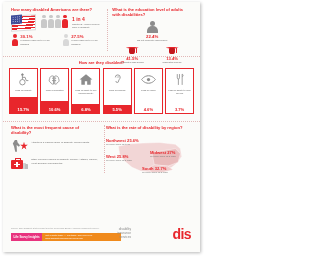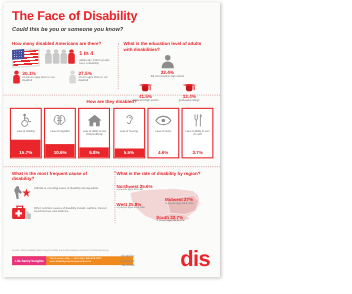--- a/index.html
+++ b/index.html
@@ -119,32 +119,28 @@
 
   
   .foot{position:absolute;left:0;right:0;bottom:0;height:27px;background:#fbfbf9;}
   .srcline{position:absolute;left:8px;top:2px;width:112px;font-size:2.1px;color:#9a9a9a;line-height:1.3;}
   .bar{position:absolute;left:8px;top:8px;width:110px;height:7.5px;background:#f08a1c;display:flex;align-items:center;}
   .badge{height:7.5px;background:#e8337e;display:flex;align-items:center;padding:0 2.5px;}
   .badge span{color:#ffffff;font-size:2.9px;font-weight:bold;white-space:nowrap;}
   .barTxt{padding-left:3px;color:#ffffff;font-size:2.3px;line-height:1.35;}
   .logo{position:absolute;right:9px;top:3px;display:flex;align-items:flex-end;}
   .logoWords{text-align:right;color:#8d8d8d;font-size:3.2px;line-height:1.22;padding-right:1.5px;padding-bottom:.5px;}
-  .logoBig{color:#e8262c;font-size:20px;font-weight:bold;letter-spacing:-0.6px;line-height:.82;padding-left:40px;}
+  .logoBig{color:#e8262c;font-size:14px;font-weight:bold;letter-spacing:-0.6px;line-height:.82;padding-left:40px;}
 </style>
 </head>
 <body>
 
 <div class="poster">
  <div class="sheet">
 
-  <div class="hdr">
-    <div class="title">The Face of Disability</div>
-    <div class="subtitle">Could this be you or someone you know?</div>
-  </div>
 
   <div class="row1">
     <div class="r1sep"></div>
 
     <div class="r1L">
       <div class="sechead">How many disabled Americans are there?</div>
 
       <div class="flagrow">
         <div class="flag">
           <div class="stripes"></div>

